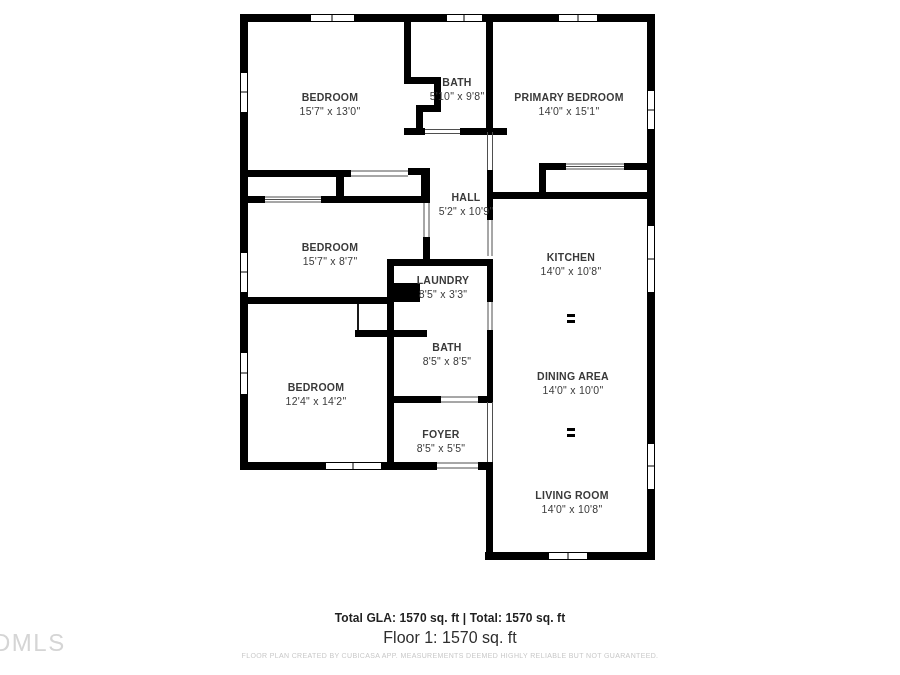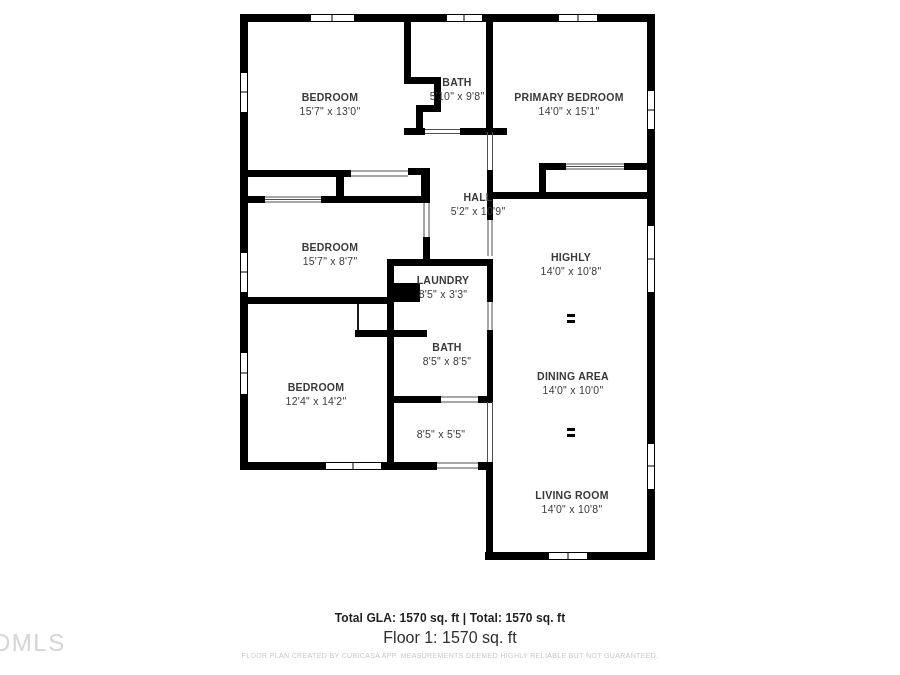--- a/index.html
+++ b/index.html
@@ -185,49 +185,50 @@
         <div class="room-dims">15'7" x 13'0"</div>
       </div>
       <div class="room-label" style="left: 347px; top: 76px;">
         <div class="room-name">BATH</div>
         <div class="room-dims">5'10" x 9'8"</div>
       </div>
       <div class="room-label" style="left: 459px; top: 91px;">
         <div class="room-name">PRIMARY BEDROOM</div>
         <div class="room-dims">14'0" x 15'1"</div>
       </div>
-      <div class="room-label" style="left: 368px; top: 191px;">
+      <div class="room-label" style="left: 356px; top: 191px;">
         <div class="room-name">HALL</div>
         <div class="room-dims">5'2" x 10'9"</div>
       </div>
       <div class="room-label" style="left: 220px; top: 241px;">
         <div class="room-name">BEDROOM</div>
         <div class="room-dims">15'7" x 8'7"</div>
       </div>
       <div class="room-label" style="left: 461px; top: 251px;">
-        <div class="room-name">HIGHLY</div>
+        <div class="room-name">KITCHEN</div>
         <div class="room-dims">14'0" x 10'8"</div>
       </div>
       <div class="room-label" style="left: 333px; top: 274px;">
         <div class="room-name">LAUNDRY</div>
         <div class="room-dims">8'5" x 3'3"</div>
       </div>
       <div class="room-label" style="left: 337px; top: 341px;">
         <div class="room-name">BATH</div>
         <div class="room-dims">8'5" x 8'5"</div>
       </div>
       <div class="room-label" style="left: 206px; top: 381px;">
         <div class="room-name">BEDROOM</div>
         <div class="room-dims">12'4" x 14'2"</div>
       </div>
       <div class="room-label" style="left: 463px; top: 370px;">
         <div class="room-name">DINING AREA</div>
         <div class="room-dims">14'0" x 10'0"</div>
       </div>
       <div class="room-label" style="left: 331px; top: 428px;">
+        <div class="room-name">FOYER</div>
         <div class="room-dims">8'5" x 5'5"</div>
       </div>
       <div class="room-label" style="left: 462px; top: 489px;">
         <div class="room-name">LIVING ROOM</div>
         <div class="room-dims">14'0" x 10'8"</div>
       </div>
     </div>
 
   <div class="footer-total">Total GLA: 1570 sq. ft | Total: 1570 sq. ft</div>
   <div class="footer-floor">Floor 1: 1570 sq. ft</div>

